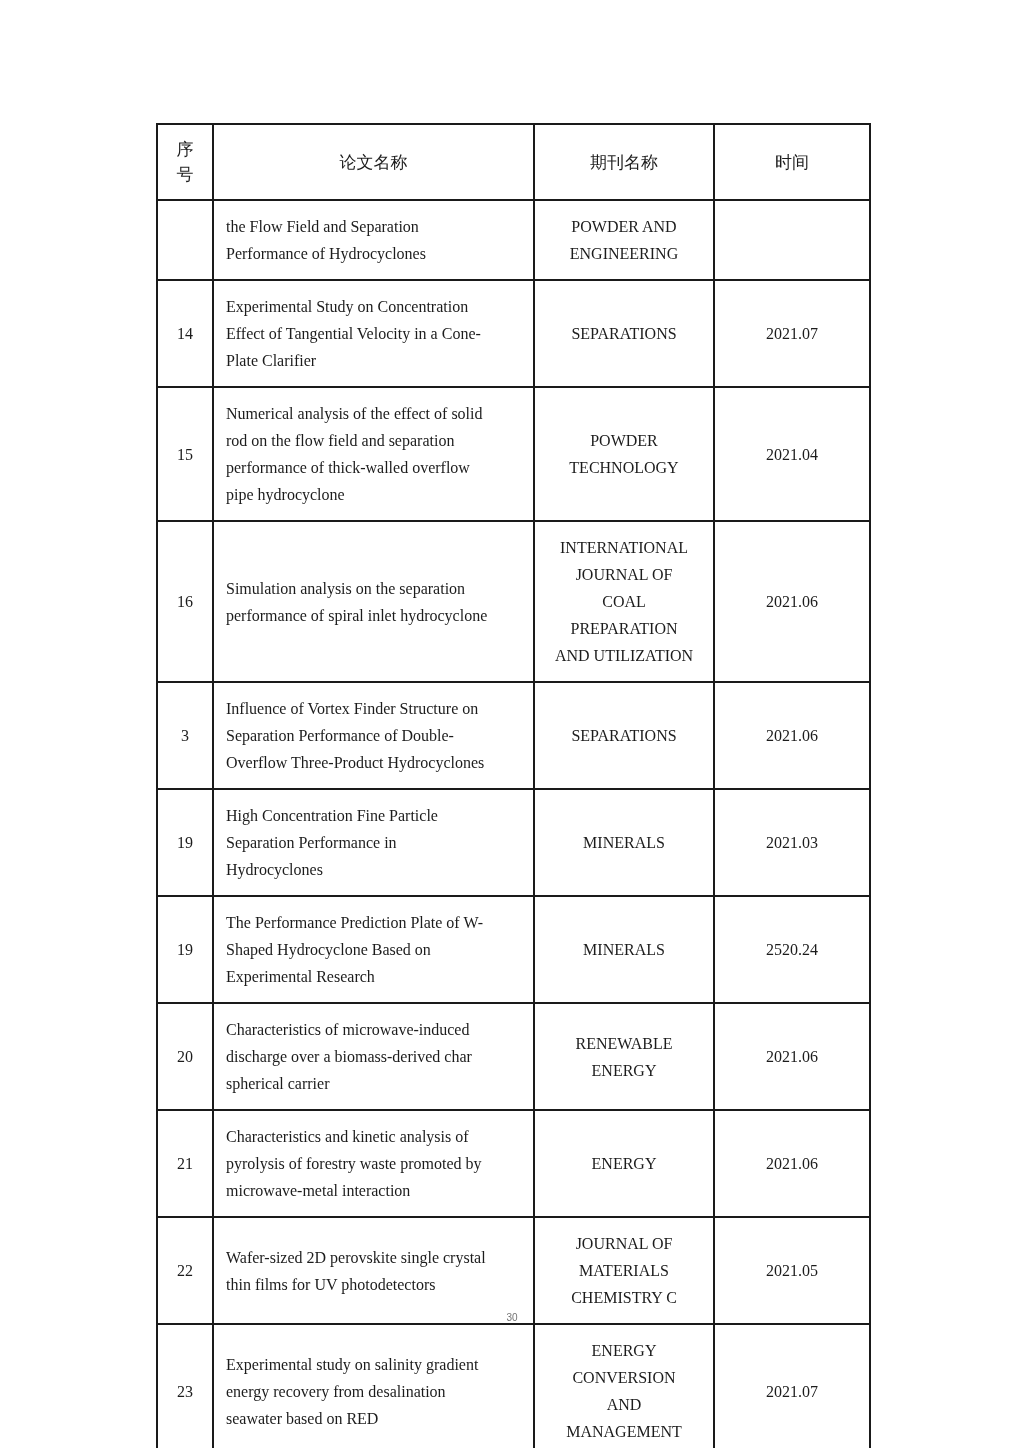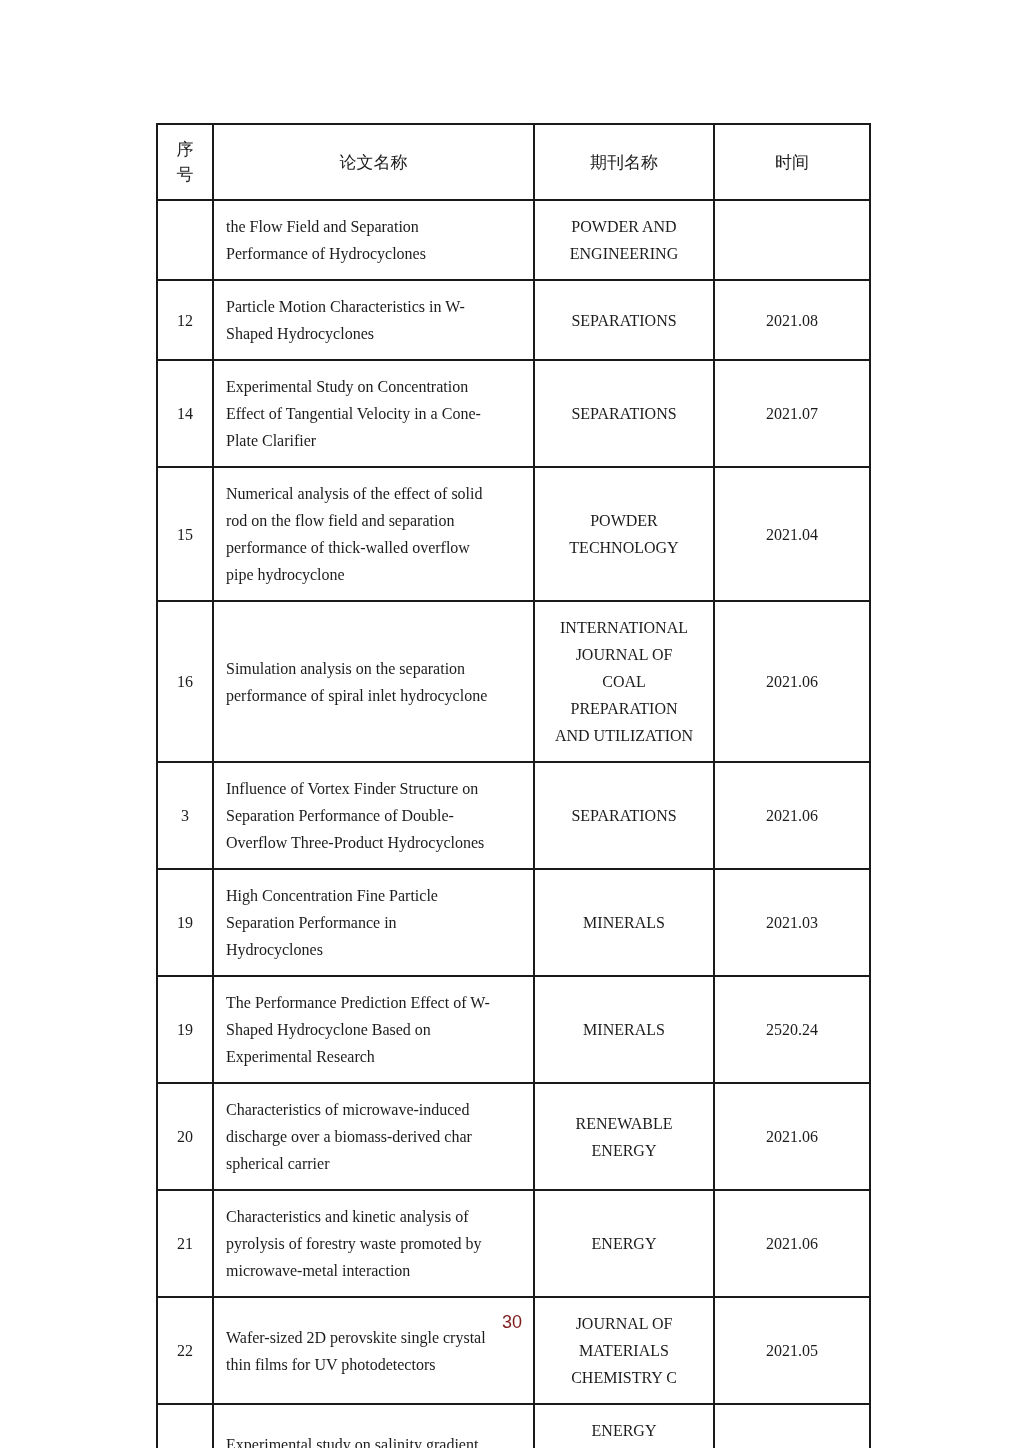--- a/index.html
+++ b/index.html
@@ -55,22 +55,22 @@
   td.date {
     text-align: center;
   }
   .pageno {
     position: absolute;
     left: 0;
     top: 1312px;
     width: 100%;
     text-align: center;
     font-family: "Liberation Sans", sans-serif;
-    font-size: 18px;
-    color: #7f1d1d;
+    font-size: 10px;
+    color: #737373;
   }
 </style>
 </head>
 <body>
 
 <div class="page">
   <table class="papers">
     <colgroup>
       <col style="width:56px">
       <col style="width:321px">
@@ -84,27 +84,20 @@
       <th>期刊名称</th>
       <th>时间</th>
     </tr>
     <tr style="height:52px">
       <td class="no"></td>
       <td class="title">the Flow Field and Separation
 Performance of Hydrocyclones</td>
       <td class="journal">POWDER AND
 ENGINEERING</td>
       <td class="date"></td>
-    </tr>
-    <tr style="height:57px">
-      <td class="no">12</td>
-      <td class="title">Particle Motion Characteristics in W-
-Shaped Hydrocyclones</td>
-      <td class="journal">SEPARATIONS</td>
-      <td class="date">2021.08</td>
     </tr>
     <tr style="height:78px">
       <td class="no">14</td>
       <td class="title">Experimental Study on Concentration
 Effect of Tangential Velocity in a Cone-
 Plate Clarifier</td>
       <td class="journal">SEPARATIONS</td>
       <td class="date">2021.07</td>
     </tr>
     <tr style="height:111px">
@@ -139,21 +132,21 @@
     <tr style="height:80px">
       <td class="no">19</td>
       <td class="title">High Concentration Fine Particle
 Separation Performance in
 Hydrocyclones</td>
       <td class="journal">MINERALS</td>
       <td class="date">2021.03</td>
     </tr>
     <tr style="height:81px">
       <td class="no">19</td>
-      <td class="title">The Performance Prediction Effect of W-
+      <td class="title">The Performance Prediction Plate of W-
 Shaped Hydrocyclone Based on
 Experimental Research</td>
       <td class="journal">MINERALS</td>
       <td class="date">2520.24</td>
     </tr>
     <tr style="height:81px">
       <td class="no">20</td>
       <td class="title">Characteristics of microwave-induced
 discharge over a biomass-derived char
 spherical carrier</td>

